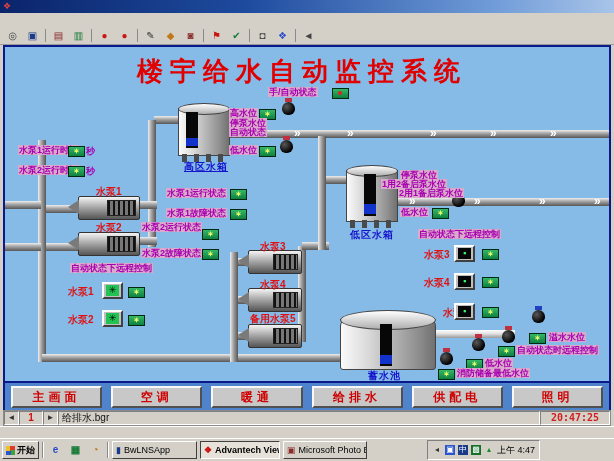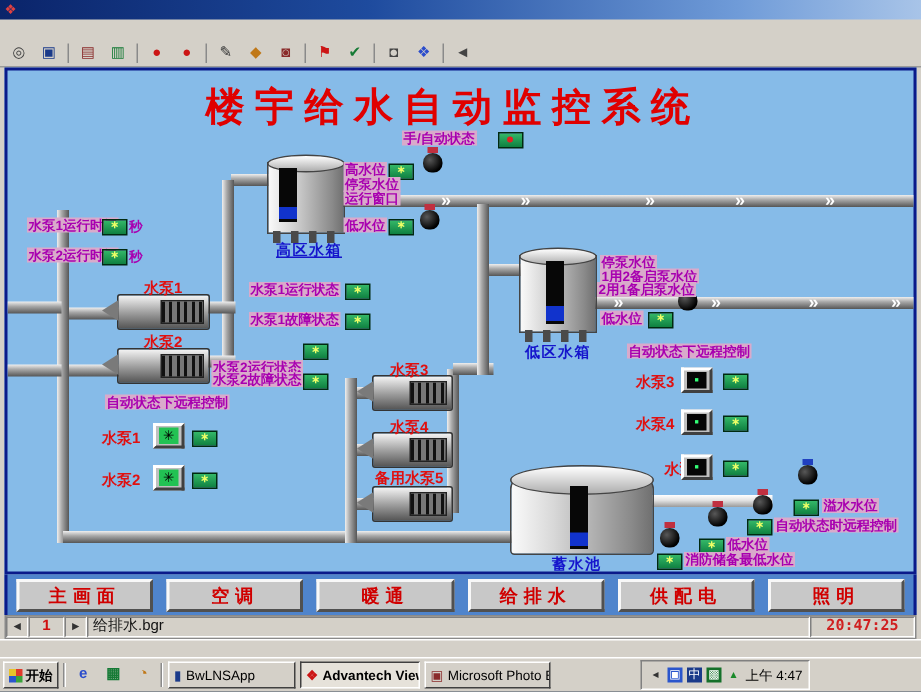--- a/index.html
+++ b/index.html
@@ -229,54 +229,54 @@
     <div class="valve cap-red" style="left:467px;top:291px;"></div>
     <div class="valve cap-red" style="left:435px;top:305px;"></div>
 
     <div class="plabel" style="left:263px;top:40px;">手/自动状态</div>
     <div class="lamp" style="left:327px;top:41px;">
         <i class="dot"></i>
       </div>
     <div class="plabel" style="left:224px;top:61px;">高水位</div>
     <div class="lamp" style="left:254px;top:62px;">∗</div>
     <div class="plabel" style="left:224px;top:71px;">停泵水位</div>
-    <div class="plabel" style="left:224px;top:80px;">运行窗口</div>
+    <div class="plabel" style="left:224px;top:80px;">自动状态</div>
     <div class="plabel" style="left:224px;top:98px;">低水位</div>
     <div class="lamp" style="left:254px;top:99px;">∗</div>
 
     <div class="plabel" style="left:13px;top:98px;">水泵1运行时间</div>
     <div class="lamp" style="left:63px;top:99px;">∗</div>
     <div class="mlabel" style="left:81px;top:98px;">秒</div>
     <div class="plabel" style="left:13px;top:118px;">水泵2运行时间</div>
     <div class="lamp" style="left:63px;top:119px;">∗</div>
     <div class="mlabel" style="left:81px;top:118px;">秒</div>
 
     <div class="plabel" style="left:161px;top:141px;">水泵1运行状态</div>
     <div class="lamp" style="left:225px;top:142px;">∗</div>
     <div class="plabel" style="left:161px;top:161px;">水泵1故障状态</div>
     <div class="lamp" style="left:225px;top:162px;">∗</div>
-    <div class="plabel" style="left:136px;top:193px;">水泵2运行状态</div>
+    <div class="plabel" style="left:136px;top:175px;">水泵2运行状态</div>
     <div class="lamp" style="left:197px;top:182px;">∗</div>
     <div class="plabel" style="left:136px;top:201px;">水泵2故障状态</div>
     <div class="lamp" style="left:197px;top:202px;">∗</div>
 
     <div class="plabel" style="left:65px;top:216px;">自动状态下远程控制</div>
     <div class="rlabel" style="left:63px;top:238px;">水泵1</div>
     <button class="btn3d" style="left:97px;top:235px;">
         <span class="scr scr-green">✳</span>
       </button>
     <div class="lamp" style="left:123px;top:240px;">∗</div>
     <div class="rlabel" style="left:63px;top:266px;">水泵2</div>
     <button class="btn3d" style="left:97px;top:263px;">
         <span class="scr scr-green">✳</span>
       </button>
     <div class="lamp" style="left:123px;top:268px;">∗</div>
 
     <div class="plabel" style="left:395px;top:123px;">停泵水位</div>
-    <div class="plabel" style="left:395px;top:132px;">1用2备启泵水位</div>
+    <div class="plabel" style="left:376px;top:132px;">1用2备启泵水位</div>
     <div class="plabel" style="left:393px;top:141px;">2用1备启泵水位</div>
     <div class="plabel" style="left:395px;top:160px;">低水位</div>
     <div class="lamp" style="left:427px;top:161px;">∗</div>
 
     <div class="plabel" style="left:413px;top:182px;">自动状态下远程控制</div>
     <div class="rlabel" style="left:419px;top:201px;">水泵3</div>
     <button class="btn3d" style="left:449px;top:198px;">
         <span class="scr scr-black">▪</span>
       </button>
     <div class="lamp" style="left:477px;top:202px;">∗</div>

